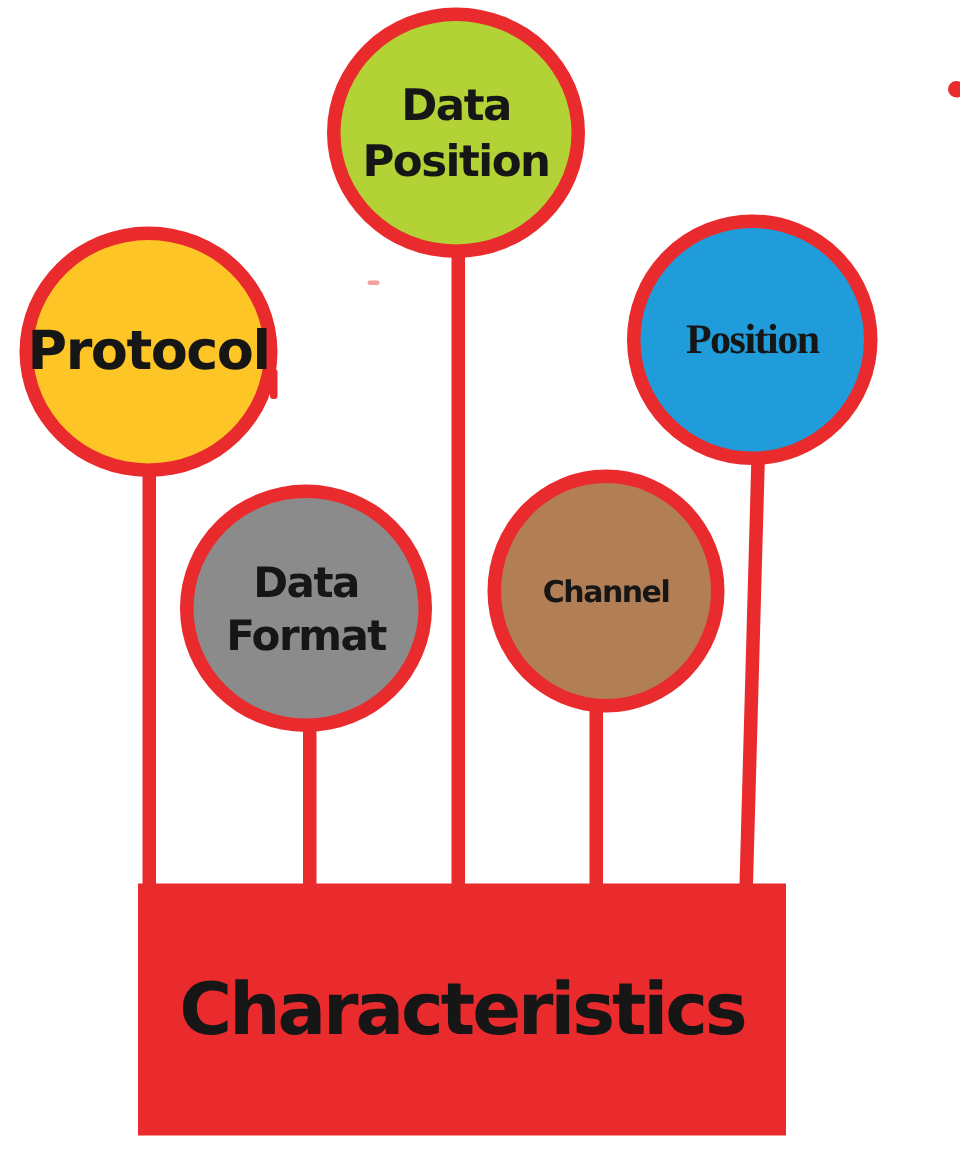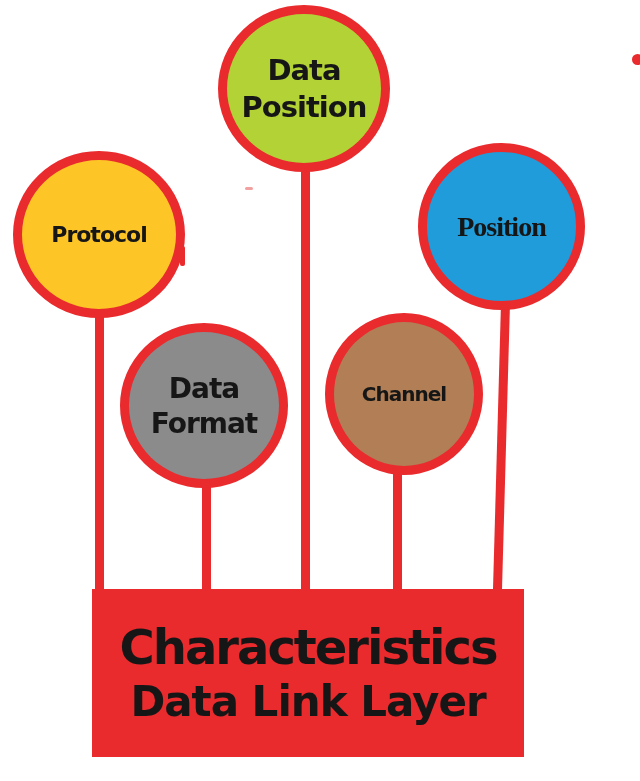--- a/index.html
+++ b/index.html
@@ -16,21 +16,21 @@
   .connector.position {left:501px;top:303px;height:290px;transform:rotate(1.6deg);transform-origin:50% 0;}
   
   .node{
     position:absolute;border-radius:50%;border:9px solid #e92b2e;
     box-sizing:border-box;display:flex;flex-direction:column;
     align-items:center;justify-content:center;text-align:center;
     color:#161616;font-weight:bold;
   }
   .node span{display:block;line-height:1.25;letter-spacing:-1px;white-space:nowrap;}
   .node.transfer{left:218px;top:5px;  width:172px;height:167px;font-size:29px;}
-  .node.protocol{left:13px; top:151px;width:172px;height:167px;font-size:22px;}
+  .node.protocol{left:13px; top:151px;width:172px;height:167px;font-size:36px;}
   .node.position{left:418px;top:143px;width:167px;height:167px;font-size:28px;font-family:Liberation Serif, serif;}
   .node.format  {left:120px;top:323px;width:168px;height:165px;font-size:28px;}
   .node.channel {left:325px;top:313px;width:158px;height:162px;font-size:20px;}
   
   .box{
     position:absolute;left:92px;top:589px;width:432px;height:168px;
     background:#e92b2e;display:flex;flex-direction:column;align-items:center;
     justify-content:center;gap:8px;color:#161616;font-weight:bold;text-align:center;
   }
   .box .line1{font-size:48px;letter-spacing:-2px;line-height:1.05;white-space:nowrap;}
@@ -69,20 +69,19 @@
     <span>Data</span>
     <span>Format</span>
   </div>
 
   <div class="node channel" style="background: rgb(177, 126, 85); border-color: rgb(233, 43, 46);">
     <span>Channel</span>
   </div>
 
   <div class="box" style="background: rgb(233, 43, 46);">
     <span class="line1">Characteristics</span>
-    <span class="line2">Data Link Layer</span>
   </div>
 
   <div class="mark dash"></div>
   <div class="mark tick"></div>
   <div class="mark dot"></div>
 
 </div>
 
 </body></html>

